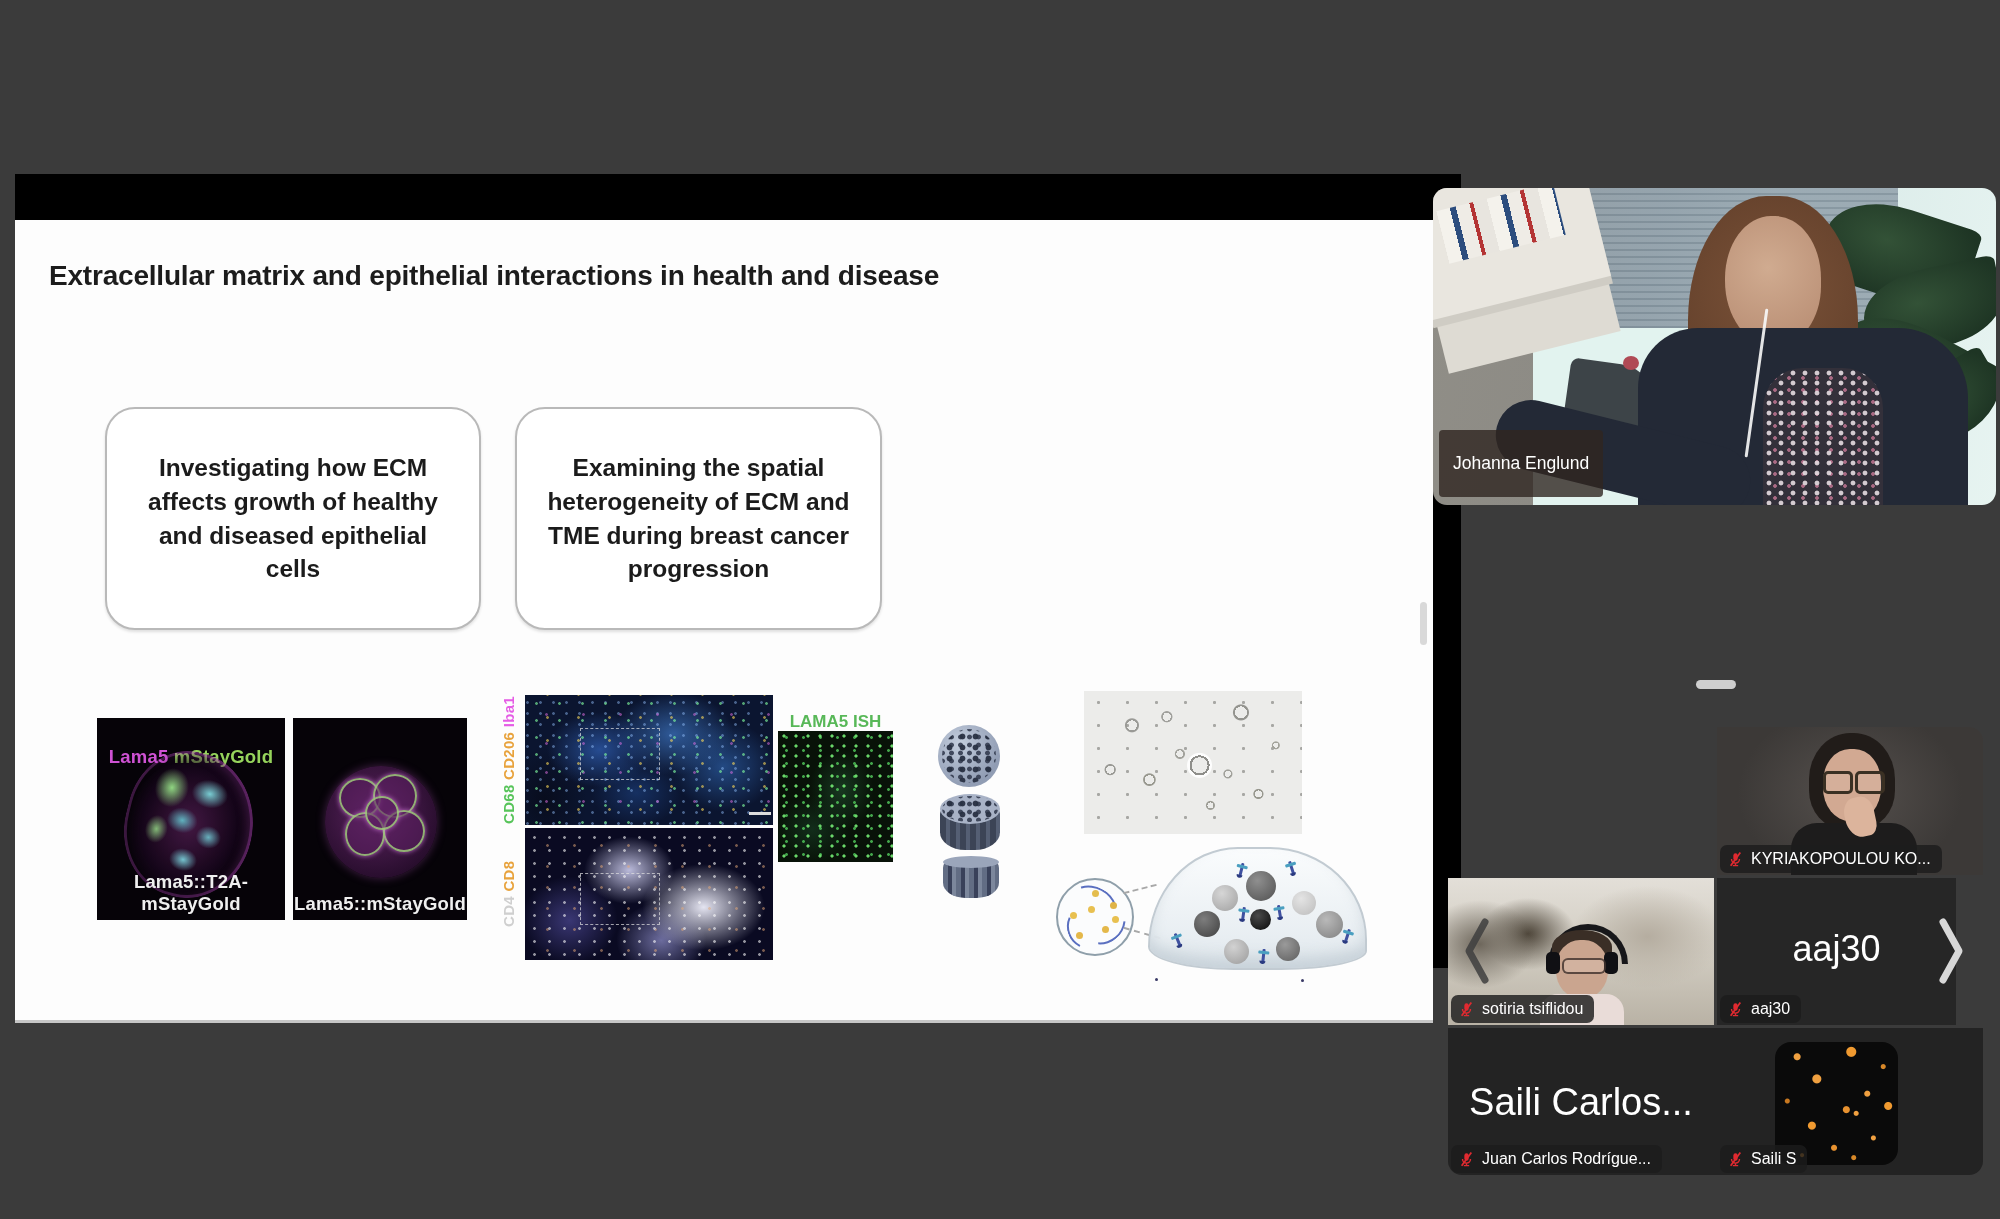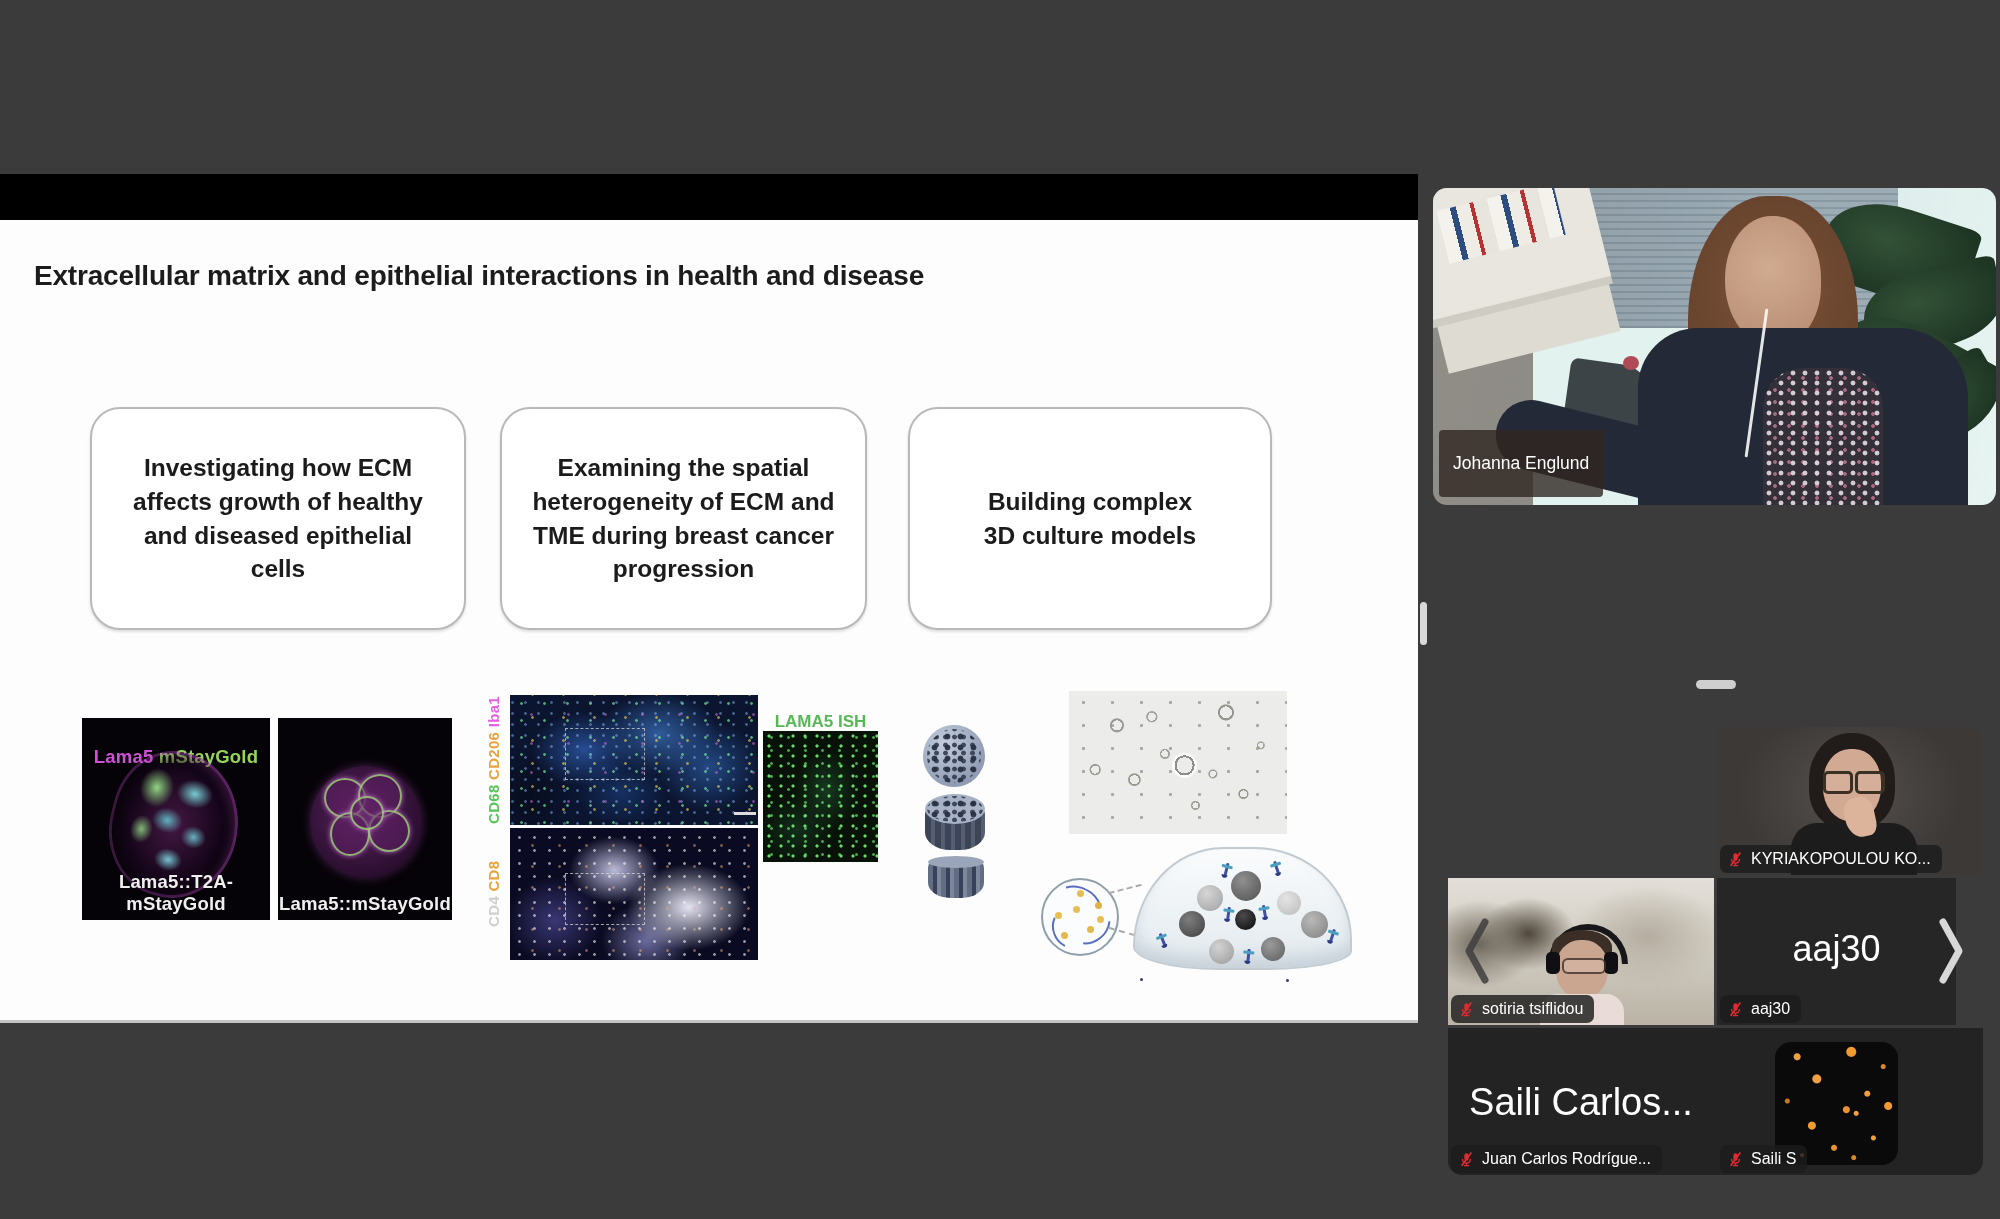--- a/index.html
+++ b/index.html
@@ -1,21 +1,21 @@
 <!DOCTYPE html>
 <html><head>
 <meta charset="utf-8">
 <style>
   html,body{margin:0;padding:0;background:#3b3b3b;}
   #app{position:relative;width:2000px;height:1219px;background:#3b3b3b;overflow:hidden;
        font-family:"Liberation Sans",sans-serif;}
   .abs{position:absolute;}
 
   
-  #share{left:0;top:174px;width:1418px;height:794px;background:#000;}
+  #share{left:15px;top:174px;width:1418px;height:794px;background:#000;padding-left:28px;}
   #slide{left:0;top:46px;width:1418px;height:800px;background:#fdfdfd;overflow:hidden;}
   #slide-edge{left:0;top:846px;width:1418px;height:3px;background:#c6c6c6;}
   #slide-title{left:34px;top:40px;width:1100px;font-size:28px;font-weight:600;color:#1c1c1c;letter-spacing:-.2px;}
 
   .pillbox{top:187px;height:223px;background:#fff;border:2px solid #b9b9b9;border-radius:30px;
            box-shadow:0 2px 3px rgba(0,0,0,.12);display:flex;align-items:center;justify-content:center;
            text-align:center;font-weight:700;font-size:24.5px;color:#1b1b1b;line-height:1.38;padding:0 30px;box-sizing:border-box;}
   #box1{left:90px;width:376px;}
   #box2{left:500px;width:367px;}
   #box3{left:908px;width:364px;}
@@ -232,23 +232,20 @@
   <div class="abs" id="share">
     <div class="abs" id="slide">
       <div class="abs ui-text" id="slide-title">Extracellular matrix and epithelial interactions in health and disease</div>
 
       <div class="abs pillbox ui-text" id="box2">
         <span>Examining the spatial heterogeneity of ECM and TME during breast cancer progression</span>
       </div>
       <div class="abs pillbox ui-text" id="box1">
         <span>Investigating how ECM affects growth of healthy and diseased epithelial cells</span>
       </div>
-      <div class="abs pillbox ui-text" id="box3">
-        <span>Building complex 3D culture models</span>
-      </div>
 
       <div class="abs blackimg" id="fig1">
         <div class="figcap top">
           <span class="c-mag">Lama5</span>
           <span class="c-grn">mStayGold</span>
         </div>
         <div class="abs" id="org1"></div>
         <div class="figcap bot">Lama5::T2A-mStayGold</div>
       </div>
       <div class="abs blackimg" id="fig2">

